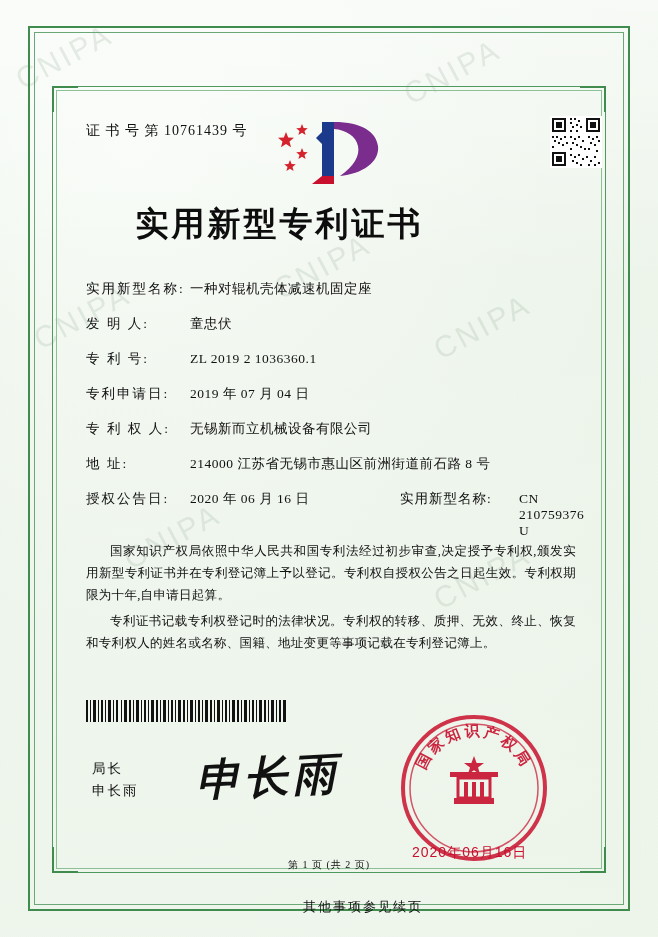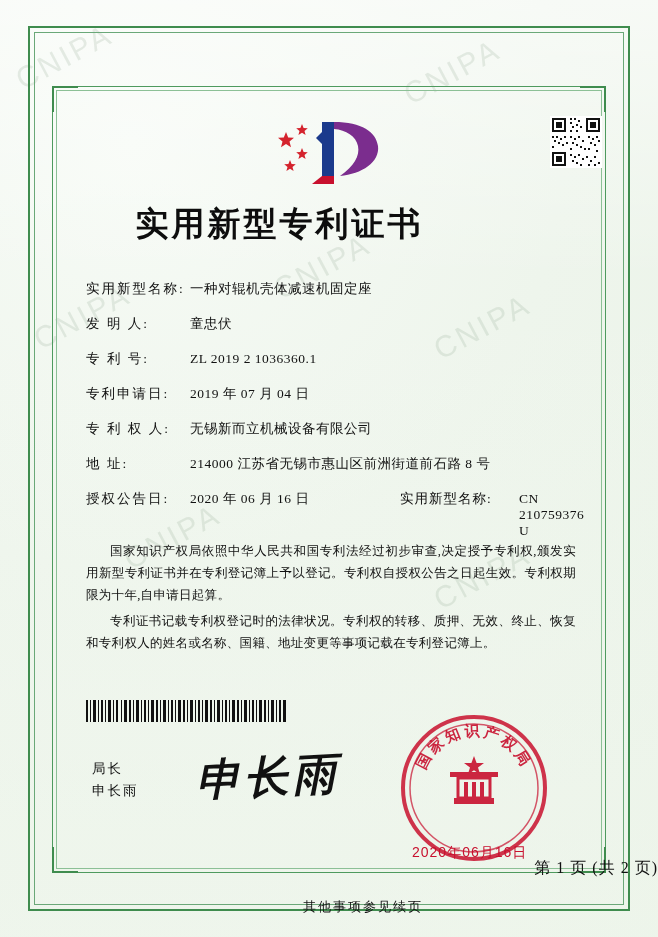--- a/index.html
+++ b/index.html
@@ -213,22 +213,22 @@
     color: #c8102e;
     letter-spacing: 1px;
     font-family: "Liberation Sans", sans-serif;
     margin-top: 12px;
   }
 
   .page-no {
     position: absolute;
     left: 0; top: 858px;
     width: 658px;
-    text-align: right;
-    font-size: 16px;
+    text-align: center;
+    font-size: 10px;
     color: #111;
     letter-spacing: 1px;
   }
 
   .footnote {
     position: absolute;
     left: 0; top: 898px;
     width: 658px;
     text-align: center;
     font-size: 13px;
@@ -254,20 +254,21 @@
 
   <div class="frame-outer"></div>
   <div class="frame-mid"></div>
   <div class="frame-inner"></div>
   <div class="frame-inner2"></div>
   <div class="corner tl"></div>
   <div class="corner tr"></div>
   <div class="corner bl"></div>
   <div class="corner br"></div>
 
+  <div class="cert-no">证 书 号 第 10761439 号</div>
 
   <svg class="logo" viewBox="0 0 108 78">
     <path d="M46 10 L58 10 L58 64 L46 64 Z" fill="#1b3a8c"></path>
     <path d="M58 10 C86 10 100 20 102 34 C104 50 86 62 64 64 C78 54 84 44 82 34 C80 24 70 18 58 17 Z" fill="#7b2d8e"></path>
     <path d="M46 64 L36 72 L58 72 L58 64 Z" fill="#c8102e"></path>
     <path d="M46 20 L40 26 L46 32 Z" fill="#1b3a8c"></path>
     <g fill="#d4232d">
       <polygon points="10,20 12.2,25.5 18,25.8 13.5,29.5 15,35.2 10,32 5,35.2 6.5,29.5 2,25.8 7.8,25.5"></polygon>
       <polygon points="26,12 27.6,16 31.8,16.2 28.5,18.9 29.6,23 26,20.7 22.4,23 23.5,18.9 20.2,16.2 24.4,16"></polygon>
       <polygon points="26,36 27.6,40 31.8,40.2 28.5,42.9 29.6,47 26,44.7 22.4,47 23.5,42.9 20.2,40.2 24.4,40"></polygon>

